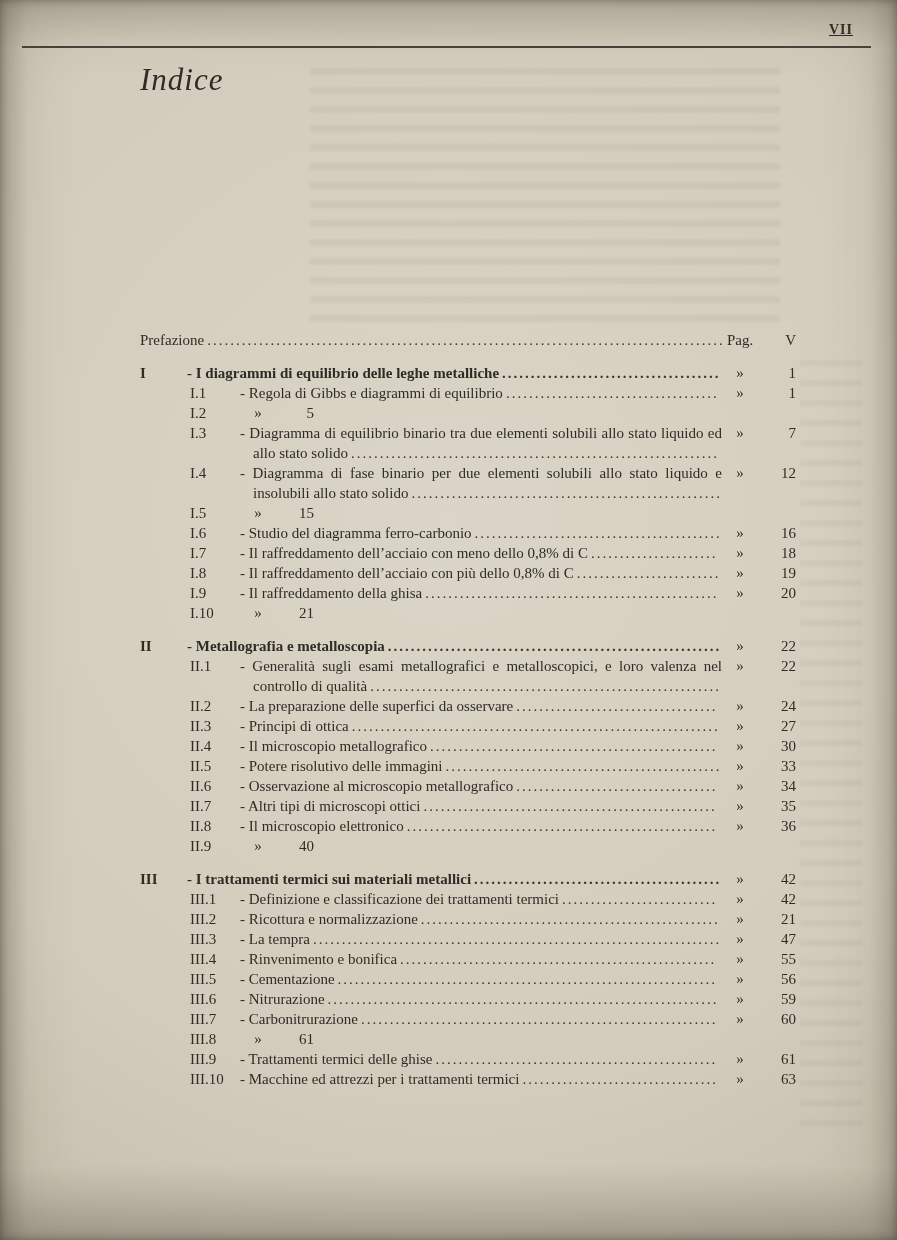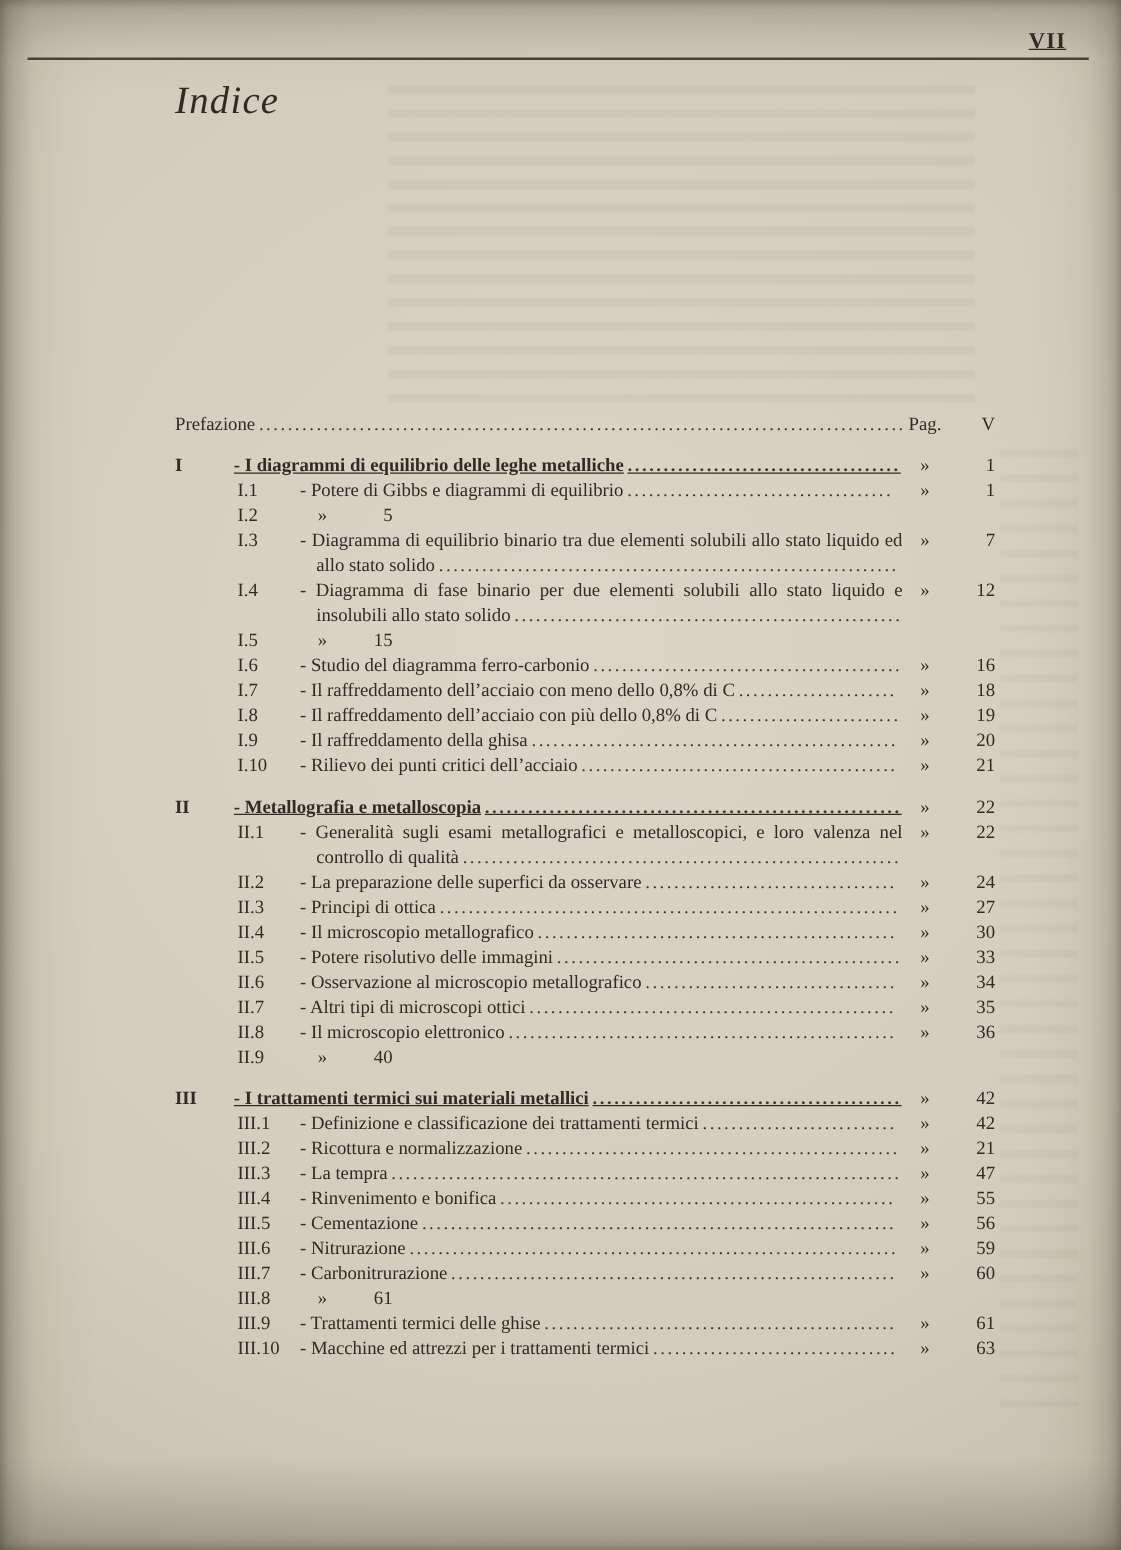--- a/index.html
+++ b/index.html
@@ -20,21 +20,21 @@
   }
   
   .bleed { position:absolute; pointer-events:none; opacity:.55; filter:blur(1.3px); }
   .bleed1 { left:310px; top:68px; width:470px; height:258px;
     background: repeating-linear-gradient(to bottom, rgba(104,96,78,.14) 0 7px, transparent 7px 19px); }
   .bleed2 { left:800px; top:360px; width:62px; height:770px;
     background: repeating-linear-gradient(to bottom, rgba(104,96,78,.11) 0 6px, transparent 6px 20px); }
 
   .folio {
     position:absolute; top:22px; right:44px;
-    font-size:18px; font-weight:bold; letter-spacing:1px;
+    font-size:14px; font-weight:bold; letter-spacing:1px;
     text-decoration:underline;
   }
   .rule { position:absolute; top:46px; left:22px; right:26px; height:2px; background:#45423a; }
   .title {
     position:absolute; top:62px; left:140px;
     font-size:31px; font-style:italic; font-weight:normal; letter-spacing:1px;
   }
 
   .toc {
     position:absolute; top:330px; left:140px; width:656px;
@@ -44,21 +44,21 @@
   .toc-row { display:flex; align-items:flex-start; }
   .c-num { flex:0 0 100px; }
   .row-section .c-num { flex-basis:47px; font-weight:bold; }
   .row-entry .c-num { padding-left:50px; }
   .c-title {
     flex:1 1 auto; min-width:0;
     text-align:justify;
     padding-left:13px; text-indent:-13px;
     overflow:hidden;
   }
-  .row-section .c-title { font-weight:bold;text-decoration:underline; }
+  .row-section .c-title { font-weight:bold; }
   .leader { letter-spacing:2px; padding-left:3px; color:#3a382f; }
   .c-mark { flex:0 0 36px; text-align:center; }
   .c-page { flex:0 0 38px; text-align:right; }
 </style>
 </head>
 <body>
 
 <div class="sheet">
   <div class="bleed bleed1"></div>
   <div class="bleed bleed2"></div>
@@ -75,21 +75,21 @@
       </div>
       <div class="toc-block">
         <div class="toc-row row-section">
           <span class="c-num">I</span>
           <span class="c-title"><span class="t">- I diagrammi di equilibrio delle leghe metalliche</span><span class="leader">......................................</span></span>
           <span class="c-mark">»</span>
           <span class="c-page">1</span>
         </div>
         <div class="toc-row row-entry">
           <span class="c-num">I.1</span>
-          <span class="c-title"><span class="t">- Potere di Gibbs e diagrammi di equilibrio</span><span class="leader">.....................................</span></span>
+          <span class="c-title"><span class="t">- Regola di Gibbs e diagrammi di equilibrio</span><span class="leader">.....................................</span></span>
           <span class="c-mark">»</span>
           <span class="c-page">1</span>
         </div>
         <div class="toc-row row-entry">
           <span class="c-num">I.2</span>
           <span class="c-mark">»</span>
           <span class="c-page">5</span>
         </div>
         <div class="toc-row row-entry">
           <span class="c-num">I.3</span>
@@ -127,21 +127,20 @@
           <span class="c-page">19</span>
         </div>
         <div class="toc-row row-entry">
           <span class="c-num">I.9</span>
           <span class="c-title"><span class="t">- Il raffreddamento della ghisa</span><span class="leader">...................................................</span></span>
           <span class="c-mark">»</span>
           <span class="c-page">20</span>
         </div>
         <div class="toc-row row-entry">
           <span class="c-num">I.10</span>
-          <span class="c-title"><span class="t">- Rilievo dei punti critici dell’acciaio</span><span class="leader">............................................</span></span>
           <span class="c-mark">»</span>
           <span class="c-page">21</span>
         </div>
       </div>
       <div class="toc-block">
         <div class="toc-row row-section">
           <span class="c-num">II</span>
           <span class="c-title"><span class="t">- Metallografia e metalloscopia</span><span class="leader">..........................................................</span></span>
           <span class="c-mark">»</span>
           <span class="c-page">22</span>

